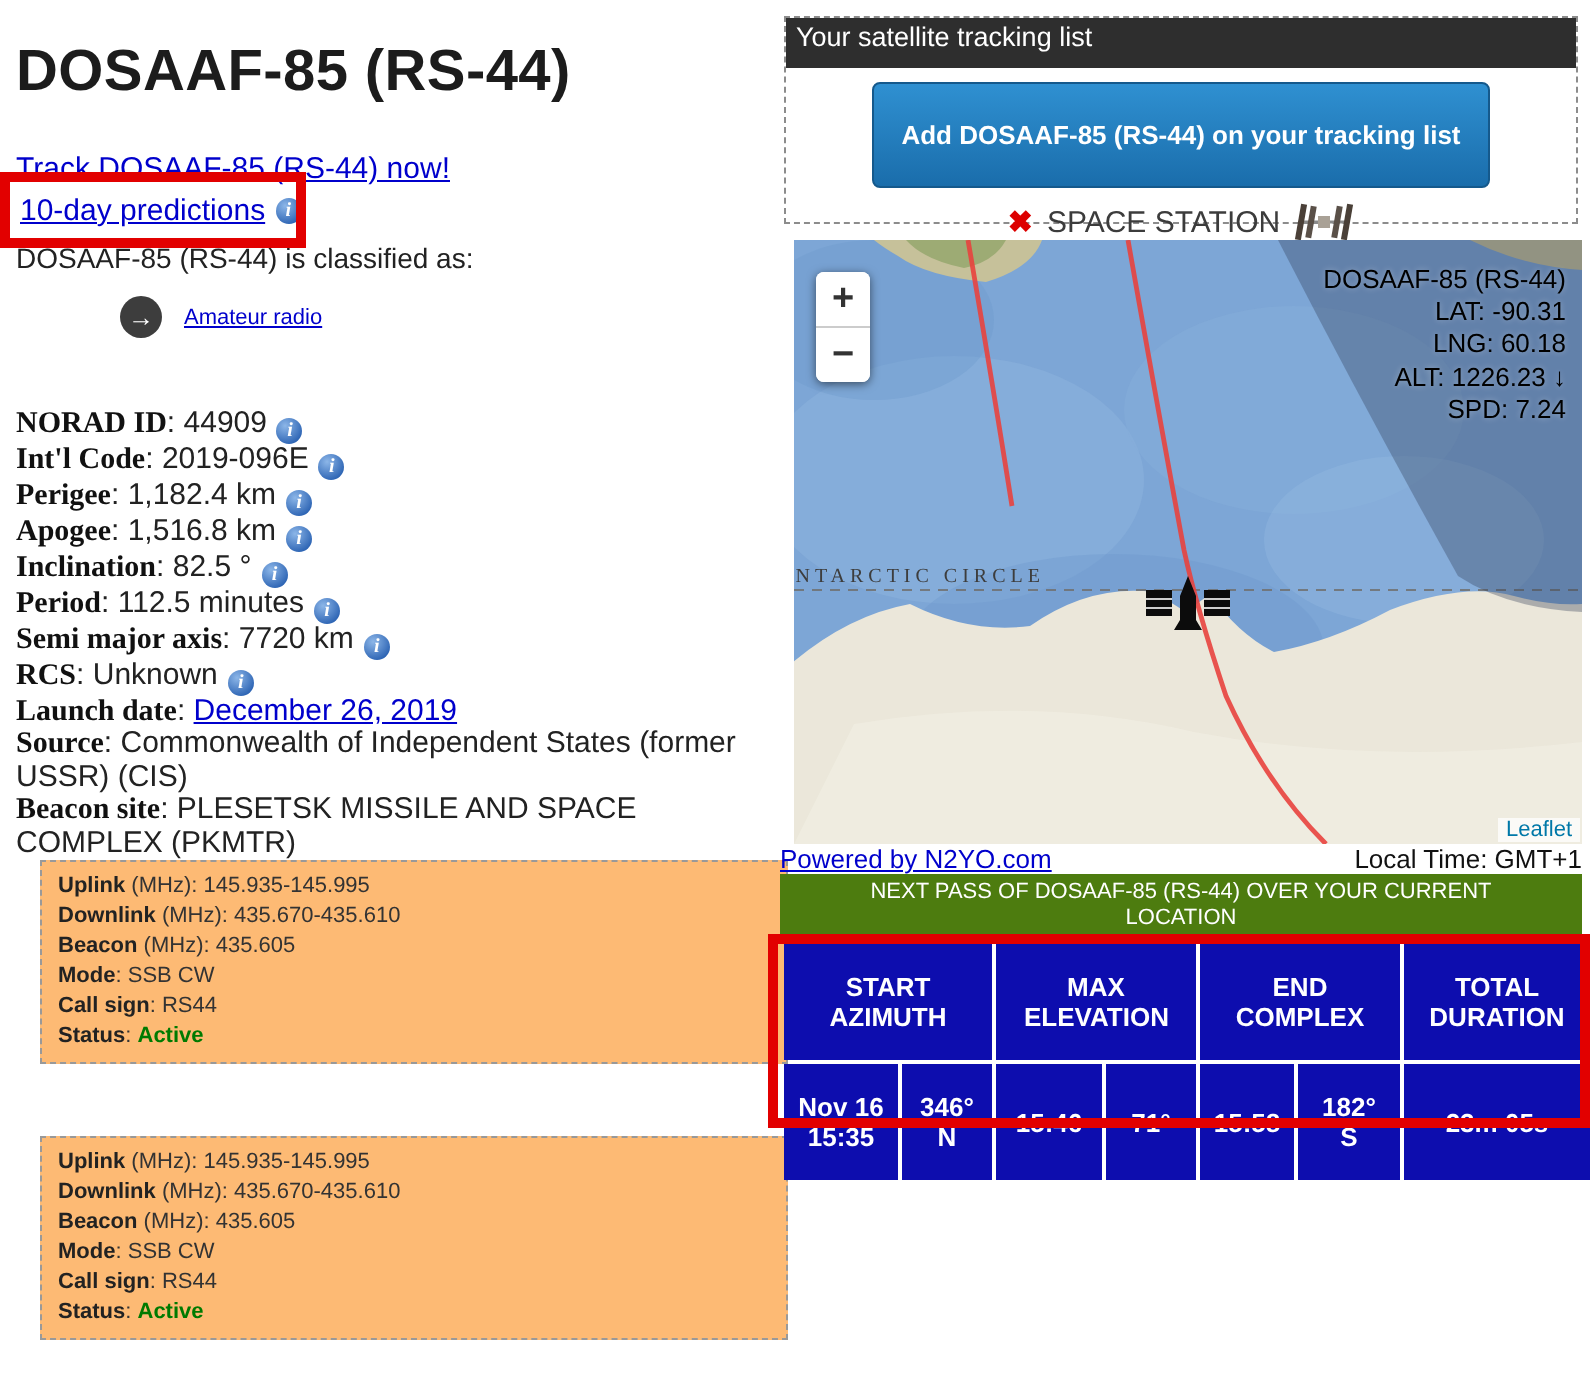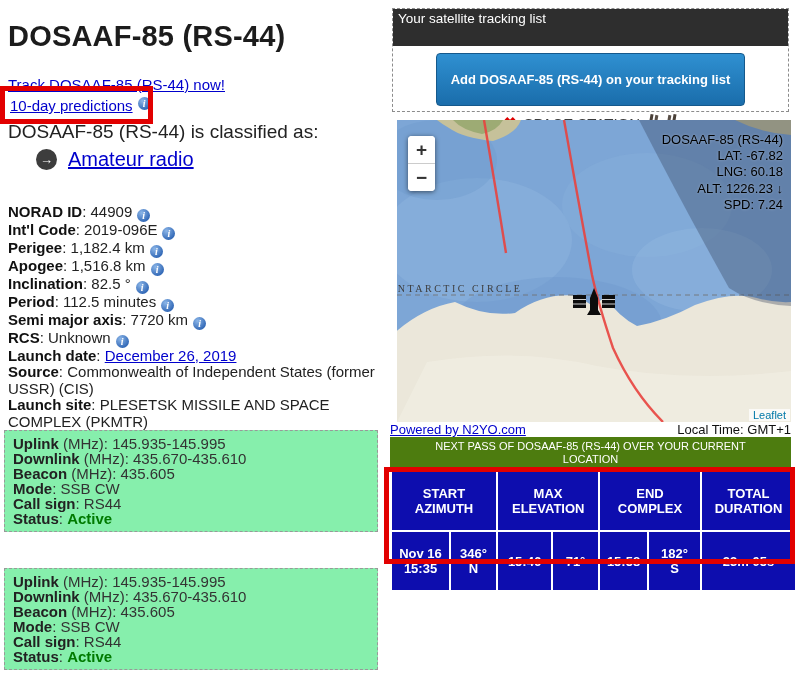--- a/index.html
+++ b/index.html
@@ -5,46 +5,46 @@
   * { box-sizing: border-box; margin: 0; padding: 0; }
   html,body { background:#fff; }
   body { width:798px; height:691px; font-family:"Liberation Sans",sans-serif; color:#222; }
   #page { position:relative; width:798px; height:691px; overflow:hidden; background:#fff; }
   .abs { position:absolute; }
   a, .link { color:#0000cc; text-decoration:underline; cursor:pointer; }
 
   
   #page-title { left:8px; top:20px; font-size:29px; font-weight:bold; color:#1c1c1c; letter-spacing:0.2px; }
   #track-now { left:8px; top:76px; font-size:15px; }
-  #predictions { left:10px; top:97px; font-size:15px; display:flex; }
-  #classified { left:8px; top:121px; font-size:19px; }
-  #category { left:36px; top:148px; display:flex; align-items:center; gap:11px; font-size:20px; }
+  #predictions { left:10px; top:97px; font-size:15px; display:flex; align-items:center; }
+  #classified { left:8px; top:121px; font-size:14px; }
+  #category { left:60px; top:148px; display:flex; align-items:center; gap:11px; font-size:11px; }
   .cat-icon { width:21px; height:21px; border-radius:50%; background:#3d3d3d; color:#fff;
               display:inline-flex; align-items:center; justify-content:center; font-size:13px; font-weight:bold; }
   .cat-icon::before { content:"→"; }
 
   .info-icon { display:inline-block; width:13px; height:13px; margin-left:5px; border-radius:50%;
                background:radial-gradient(circle at 35% 30%, #8cb6e8, #2f66b5 75%);
                color:#fff; font:italic bold 10px/13px "Liberation Serif",serif; text-align:center;
                vertical-align:-2px; }
   .info-icon::before { content:"i"; }
 
   #details { left:8px; top:204px; width:378px; font-size:15px; line-height:16.4px; color:#222; }
-  #details b { color:#111; }
-
-  .tx-box { left:4px; width:374px; background:#86efac; border:1px dashed #999;
-            padding:5px 8px; font-size:15px; line-height:15px; color:#333; }
+  #details b { color:#111;font-family:Liberation Serif, serif; }
+
+  .tx-box { left:20px; width:374px; background:#fdba74; border:1px dashed #999;
+            padding:5px 8px; font-size:11px; line-height:15px; color:#333; }
   #tx1 { top:430px; }
   #tx2 { top:568px; }
   .tx-box b { color:#222; }
   .status-active { color:#007a00; font-weight:bold; }
 
   
   #tracking-box { left:392px; top:8px; width:397px; height:104px; border:1px dashed #8c8c8c; background:#fff; }
-  .tracking-header { background:#2e2e2e; color:#fff; font-size:13.5px; padding:2px 5px; height:37px; }
+  .tracking-header { background:#2e2e2e; color:#fff; font-size:13.5px; padding:2px 5px; height:25px; }
   .add-btn { display:block; margin:7px auto 0; background:linear-gradient(#2f90d1,#1a6dab); color:#fff;
              font-weight:bold; font-size:13px; font-family:"Liberation Sans",sans-serif;
              padding:18px 14px; border:1px solid #15598c; border-radius:4px; cursor:pointer; }
   .sat-row { margin-top:5px; display:flex; justify-content:center; align-items:center; gap:7px;
              color:#3c3c3c; font-size:15px; }
   .remove-icon { color:#dd0000; font-weight:bold; font-size:15px; cursor:pointer; }
   .track-link-row { text-align:right; margin-top:7px; font-size:12px;font-style:italic; }
 
   
   #map { left:397px; top:120px; width:394px; height:302px; background:#7da6d6; overflow:hidden; cursor:grab; }
@@ -110,21 +110,21 @@
     <div><b>NORAD ID</b><span>: </span><span>44909</span><span class="info-icon"></span></div>
     <div><b>Int'l Code</b><span>: </span><span>2019-096E</span><span class="info-icon"></span></div>
     <div><b>Perigee</b><span>: </span><span>1,182.4 km</span><span class="info-icon"></span></div>
     <div><b>Apogee</b><span>: </span><span>1,516.8 km</span><span class="info-icon"></span></div>
     <div><b>Inclination</b><span>: </span><span>82.5 °</span><span class="info-icon"></span></div>
     <div><b>Period</b><span>: </span><span>112.5 minutes</span><span class="info-icon"></span></div>
     <div><b>Semi major axis</b><span>: </span><span>7720 km</span><span class="info-icon"></span></div>
     <div><b>RCS</b><span>: </span><span>Unknown</span><span class="info-icon"></span></div>
     <div><b>Launch date</b><span>: </span><a>December 26, 2019</a></div>
     <div><b>Source</b><span>: </span><span>Commonwealth of Independent States (former USSR) (CIS)</span></div>
-    <div><b>Launch site</b><span>: </span><span>PLESETSK MISSILE AND SPACE COMPLEX (PKMTR)</span></div>
+    <div><b>Beacon site</b><span>: </span><span>PLESETSK MISSILE AND SPACE COMPLEX (PKMTR)</span></div>
   </div>
 
   <div id="tx1" class="tx-box abs">
     <div><b>Uplink</b><span> (MHz): </span><span>145.935-145.995</span></div>
     <div><b>Downlink</b><span> (MHz): </span><span>435.670-435.610</span></div>
     <div><b>Beacon</b><span> (MHz): </span><span>435.605</span></div>
     <div><b>Mode</b><span>: </span><span>SSB CW</span></div>
     <div><b>Call sign</b><span>: </span><span>RS44</span></div>
     <div><b>Status</b><span>: </span><span class="status-active">Active</span></div>
   </div>
@@ -196,21 +196,21 @@
     <div id="antarctic-label">ANTARCTIC CIRCLE</div>
 
     <div class="zoom-ctl">
       <button class="zoom-btn">+</button>
       <div class="zoom-divider"></div>
       <button class="zoom-btn">−</button>
     </div>
 
     <div id="sat-overlay">
       <div>DOSAAF-85 (RS-44)</div>
-      <div>LAT: -67.82</div>
+      <div>LAT: -90.31</div>
       <div>LNG: 60.18</div>
       <div>ALT: 1226.23 ↓</div>
       <div>SPD: 7.24</div>
     </div>
 
     <div id="leaflet-chip">
       <a>Leaflet</a>
     </div>
   </div>
 

